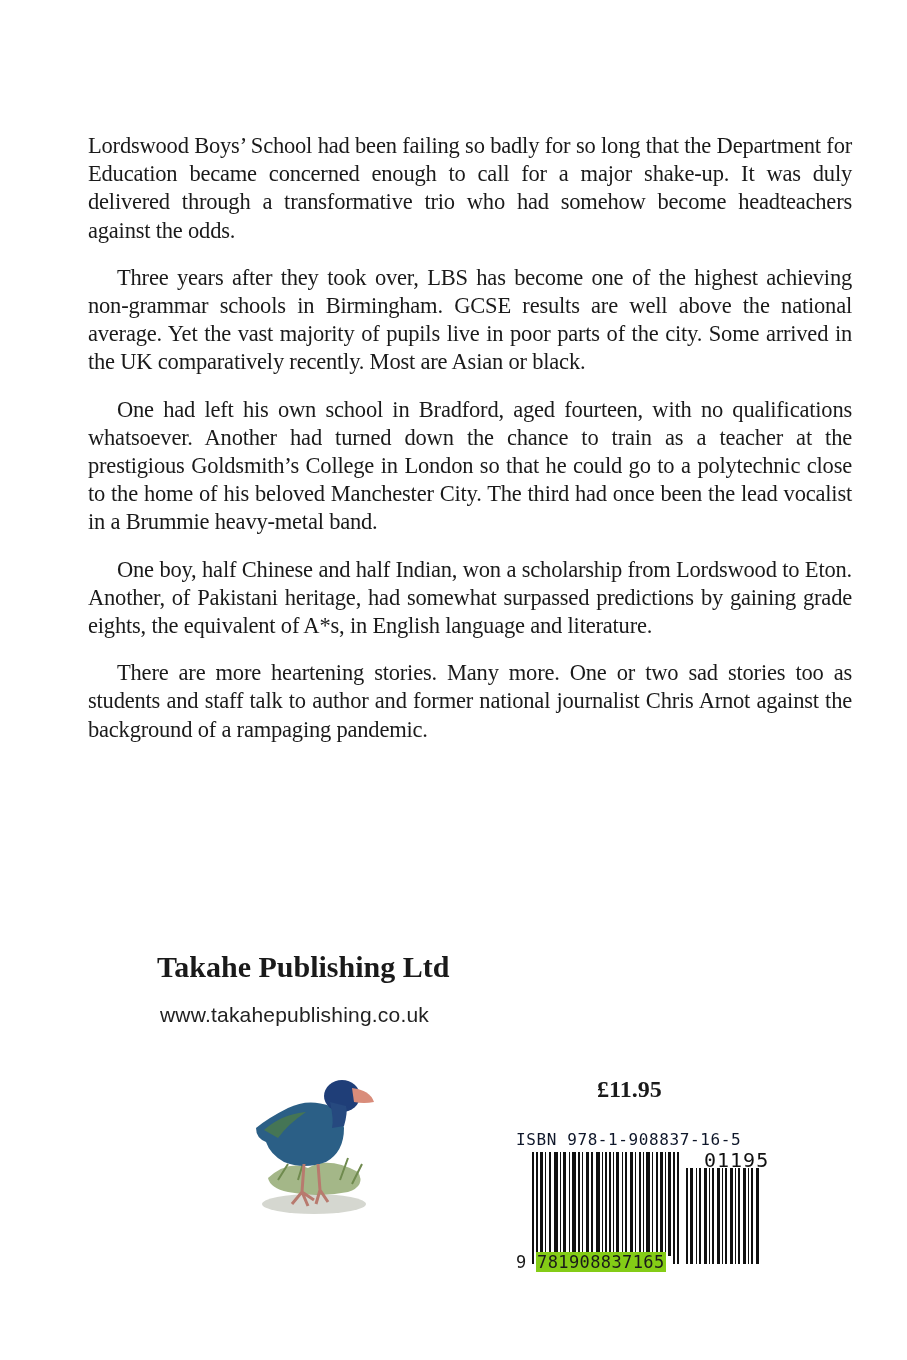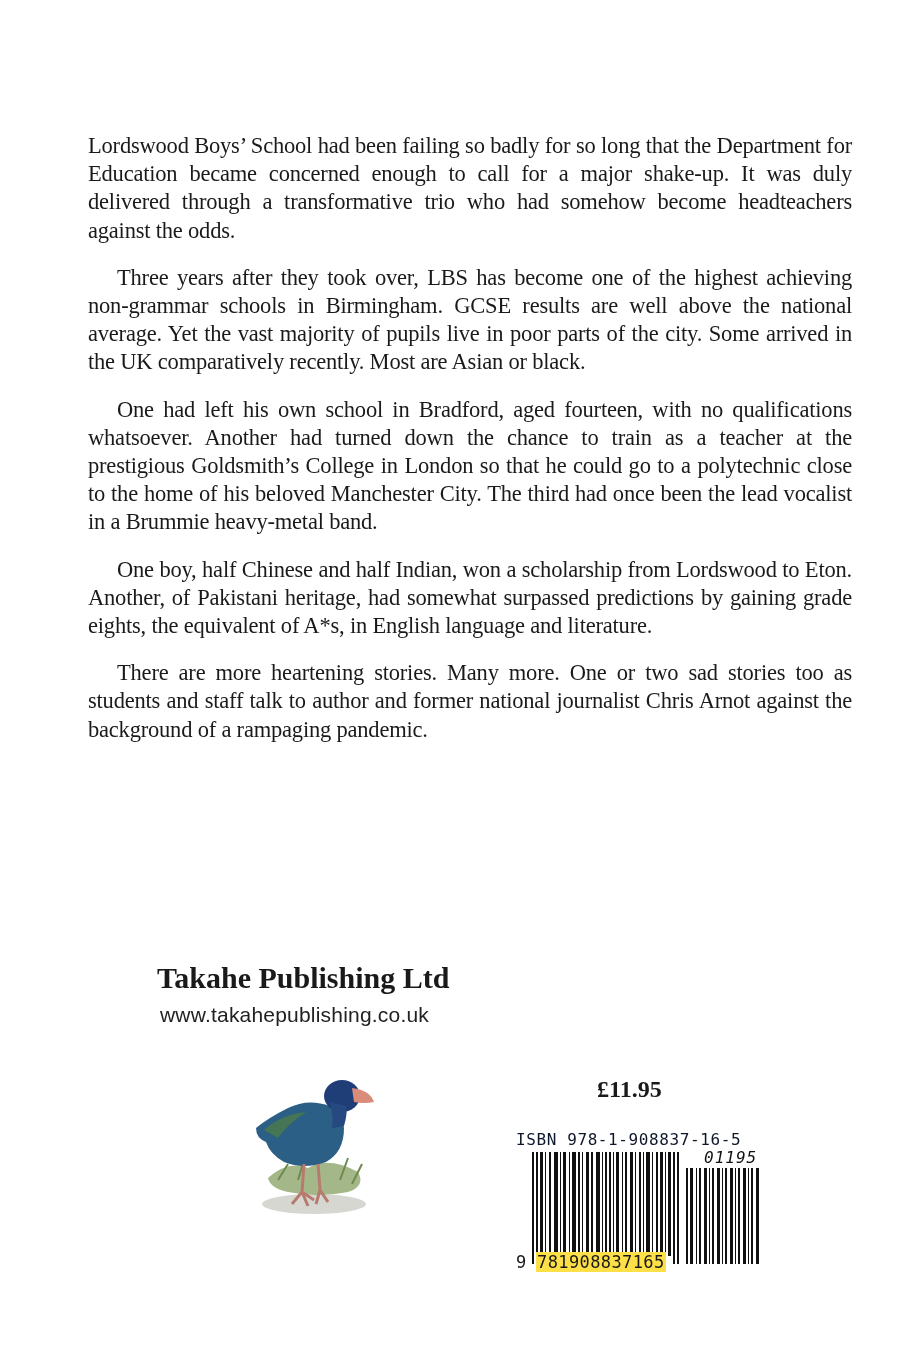--- a/index.html
+++ b/index.html
@@ -1,30 +1,30 @@
 <!DOCTYPE html>
 <html><head>
 <meta charset="utf-8">
 <style>
   html, body { margin: 0; padding: 0; background: #ffffff; }
   body { width: 907px; height: 1360px; position: relative; overflow: hidden; font-family: "Liberation Serif", serif; color: #1a1a1a; }
   .blurb { position: absolute; left: 72px; top: 132px; width: 764px; margin-left: 16px; }
   .para { font-size: 22.5px; line-height: 28.2px; text-align: justify; margin: 0 0 19px 0; letter-spacing: -0.2px; }
   .para.indent { text-indent: 29px; }
-  .publisher { position: absolute; left: 157px; top: 950px; font-size: 30px; font-weight: bold; font-family: "Liberation Serif", serif; color: #1a1a1a; margin-top: 11px; }
+  .publisher { position: absolute; left: 157px; top: 950px; font-size: 30px; font-weight: bold; font-family: "Liberation Serif", serif; color: #1a1a1a; }
   .url { position: absolute; left: 160px; top: 1003px; font-size: 21px; font-family: Liberation Sans, sans-serif; color: #222; letter-spacing: 0.2px; }
   .bird { position: absolute; left: 248px; top: 1068px; width: 132px; height: 152px; }
   .price { position: absolute; left: 597px; top: 1076px; font-size: 24px; font-weight: bold; font-family: "Liberation Serif", serif; }
   .barcode-block { position: absolute; left: 516px; top: 1130px; width: 256px; height: 150px; }
   .isbn-text { position: absolute; left: 0; top: 0; font-family: "DejaVu Sans Mono", monospace; font-size: 16px; letter-spacing: 0.6px; color: #0f172a; white-space: nowrap; }
   .bars-main { position: absolute; left: 16px; top: 22px; }
   .bars-addon { position: absolute; left: 168px; top: 38px; }
-  .addon-text { position: absolute; left: 188px; top: 18px; font-family: "DejaVu Sans Mono", monospace; font-size: 16px; letter-spacing: 1px; color: #111; font-style: italic; }
+  .addon-text { position: absolute; left: 188px; top: 18px; font-family: "DejaVu Sans Mono", monospace; font-size: 20px; letter-spacing: 1px; color: #111; }
   .ean-first { position: absolute; left: 0; top: 122px; font-family: "DejaVu Sans Mono", monospace; font-size: 17px; }
-  .ean-rest { position: absolute; left: 20px; top: 122px; font-family: "DejaVu Sans Mono", monospace; font-size: 17px; background: #fde047; padding: 0 1px; letter-spacing: 0.4px; }
+  .ean-rest { position: absolute; left: 20px; top: 122px; font-family: "DejaVu Sans Mono", monospace; font-size: 17px; background: #84cc16; padding: 0 1px; letter-spacing: 0.4px; }
 </style>
 </head>
 <body>
 
 <div class="blurb">
   <p class="para">Lordswood Boys’ School had been failing so badly for so long that the Department for Education became concerned enough to call for a major shake-up. It was duly delivered through a transformative trio who had somehow become headteachers against the odds.</p>
   <p class="para indent">Three years after they took over, LBS has become one of the highest achieving non-grammar schools in Birmingham. GCSE results are well above the national average. Yet the vast majority of pupils live in poor parts of the city. Some arrived in the UK comparatively recently.  Most are Asian or black.</p>
   <p class="para indent">One had left his own school in Bradford, aged fourteen, with no qualifications whatsoever. Another had turned down the chance to train as a teacher at the prestigious Goldsmith’s College in London so that he could go to a polytechnic close to the home of his beloved Manchester City. The third had once been the lead vocalist in a Brummie heavy-metal band.</p>
   <p class="para indent">One boy, half Chinese and half Indian, won a scholarship from Lordswood to Eton. Another, of Pakistani heritage, had somewhat surpassed predictions by gaining grade eights, the equivalent of A*s, in English language and literature.</p>
   <p class="para indent">There are more heartening stories. Many more. One or two sad stories too as students and staff talk to author and former national journalist Chris Arnot against the background of a rampaging pandemic.</p>

